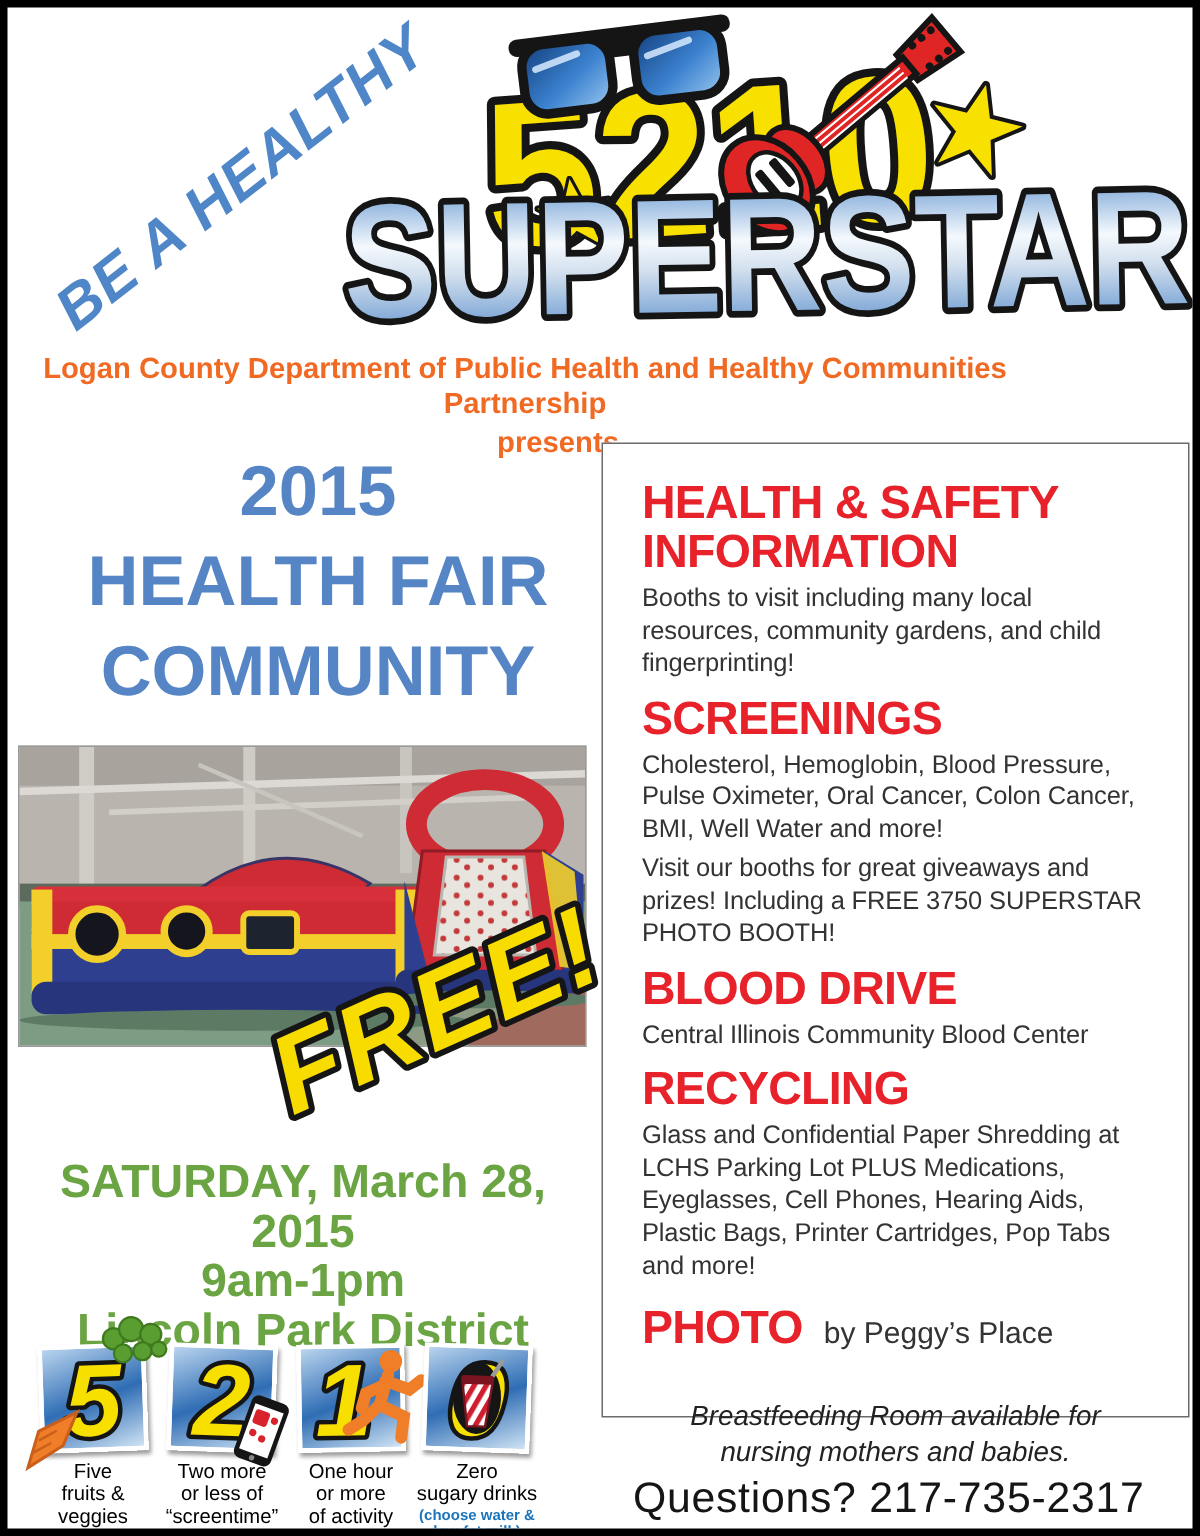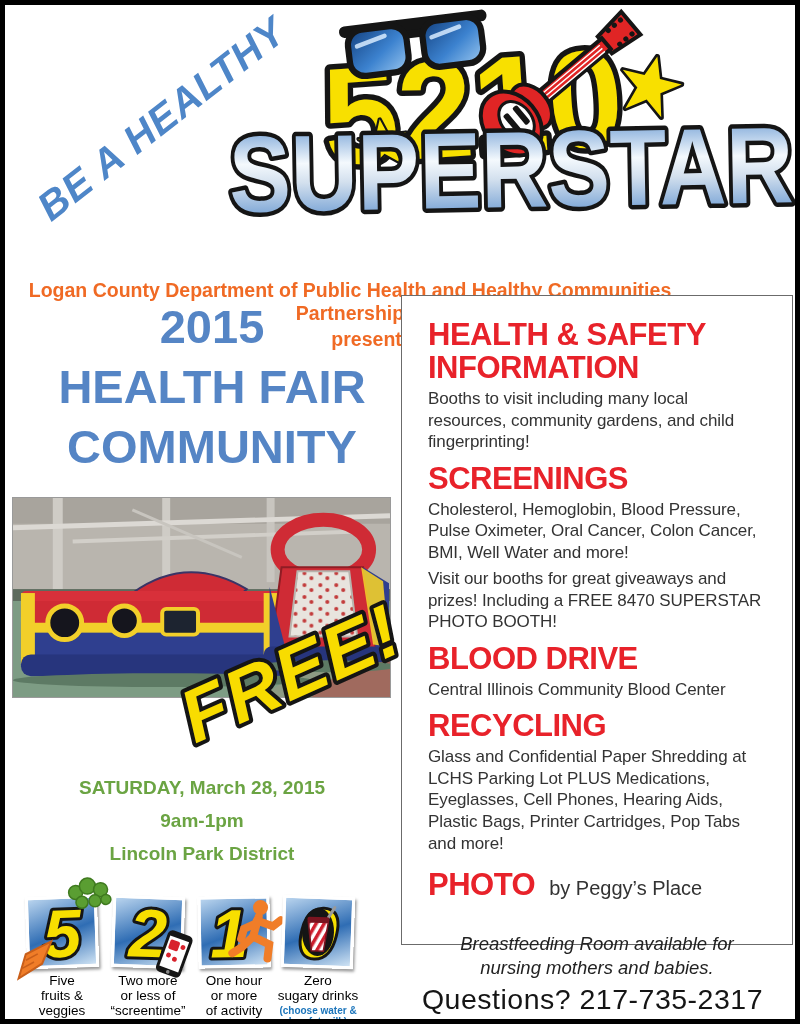--- a/index.html
+++ b/index.html
@@ -18,38 +18,38 @@
   }
   .logo5210 { position:absolute; left:302px; top:0px; width:330px; height:180px; }
   .sunglasses { position:absolute; left:334px; top:2px; width:152px; height:70px; transform:rotate(-7deg); }
   .guitar { position:absolute; left:452px; top:-6px; width:215px; height:160px; }
   .star { position:absolute; }
   .star-a { left:612px; top:48px; width:66px; height:66px; transform:rotate(14deg); }
   .star-b { left:352px; top:112px; width:52px; height:52px; transform:rotate(-8deg); }
   .superstar { position:absolute; left:216px; top:98px; width:580px; height:122px; }
 
   
-  .presenter { position:absolute; left:0; top:230px; width:690px; text-align:center; color:#f06a24; font-weight:700;margin-top:44px; }
+  .presenter { position:absolute; left:0; top:230px; width:690px; text-align:center; color:#f06a24; font-weight:700; }
   .presenter .l1 { font-size:19.5px; }
   .presenter .l2 { font-size:19.5px; margin-top:3px;padding-left:44px; }
 
   
   .event-title {
     position:absolute; left:0px; top:292px; width:394px; text-align:center;
     color:#5585c5; font-weight:800; font-size:47px; line-height:60px; letter-spacing:0px;padding-left:20px;
   }
   .photo {
     position:absolute; left:7px; top:492px; width:379px; height:201px;
     border:1px solid #9a9a9a; background:#c4c0ba;
   }
   .photo svg { display:block; width:100%; height:100%; }
   .free-overlay { position:absolute; left:160px; top:582px; width:250px; height:170px; overflow:visible; }
   .event-when {
     position:absolute; left:0px; top:766px; width:394px; text-align:center;
-    color:#6ba443; font-weight:800; font-size:19px; line-height:33px;
+    color:#6ba443; font-weight:800; font-size:31px; line-height:33px;
   }
 
   
   .pillars { position:absolute; left:0; top:888px; width:396px; height:130px; }
   .pillar { position:absolute; width:86px; text-align:center; }
   .p0 { left:14px; } .p1 { left:100px; } .p2 { left:186px; } .p3 { left:270px; }
   .sq-wrap { position:relative; width:78px; height:78px; margin:0 auto; }
   .sq {
     position:absolute; left:3px; top:3px; width:72px; height:72px;
     border:3px solid #fff; box-shadow:1.5px 2.5px 3px rgba(0,0,0,.4);
@@ -343,21 +343,21 @@
       <h2>HEALTH &amp; SAFETY INFORMATION</h2>
       <p>Booths to visit including many local resources, community gardens, and child fingerprinting!</p>
     </div>
 
     <div class="section">
       <h2>SCREENINGS</h2>
       <p>Cholesterol, Hemoglobin, Blood Pressure, Pulse Oximeter, Oral Cancer, Colon Cancer, BMI, Well Water and more!</p>
     </div>
 
     <div class="section">
-      <p>Visit our booths for great giveaways and prizes! Including a FREE 8470 SUPERSTAR PHOTO BOOTH!</p>
+      <p>Visit our booths for great giveaways and prizes! Including a FREE 3750 SUPERSTAR PHOTO BOOTH!</p>
     </div>
 
     <div class="section">
       <h2>BLOOD DRIVE</h2>
       <p>Central Illinois Community Blood Center</p>
     </div>
 
     <div class="section">
       <h2>RECYCLING</h2>
       <p>Glass and Confidential Paper Shredding at LCHS Parking Lot PLUS Medications, Eyeglasses, Cell Phones, Hearing Aids, Plastic Bags, Printer Cartridges, Pop Tabs and more!</p>

